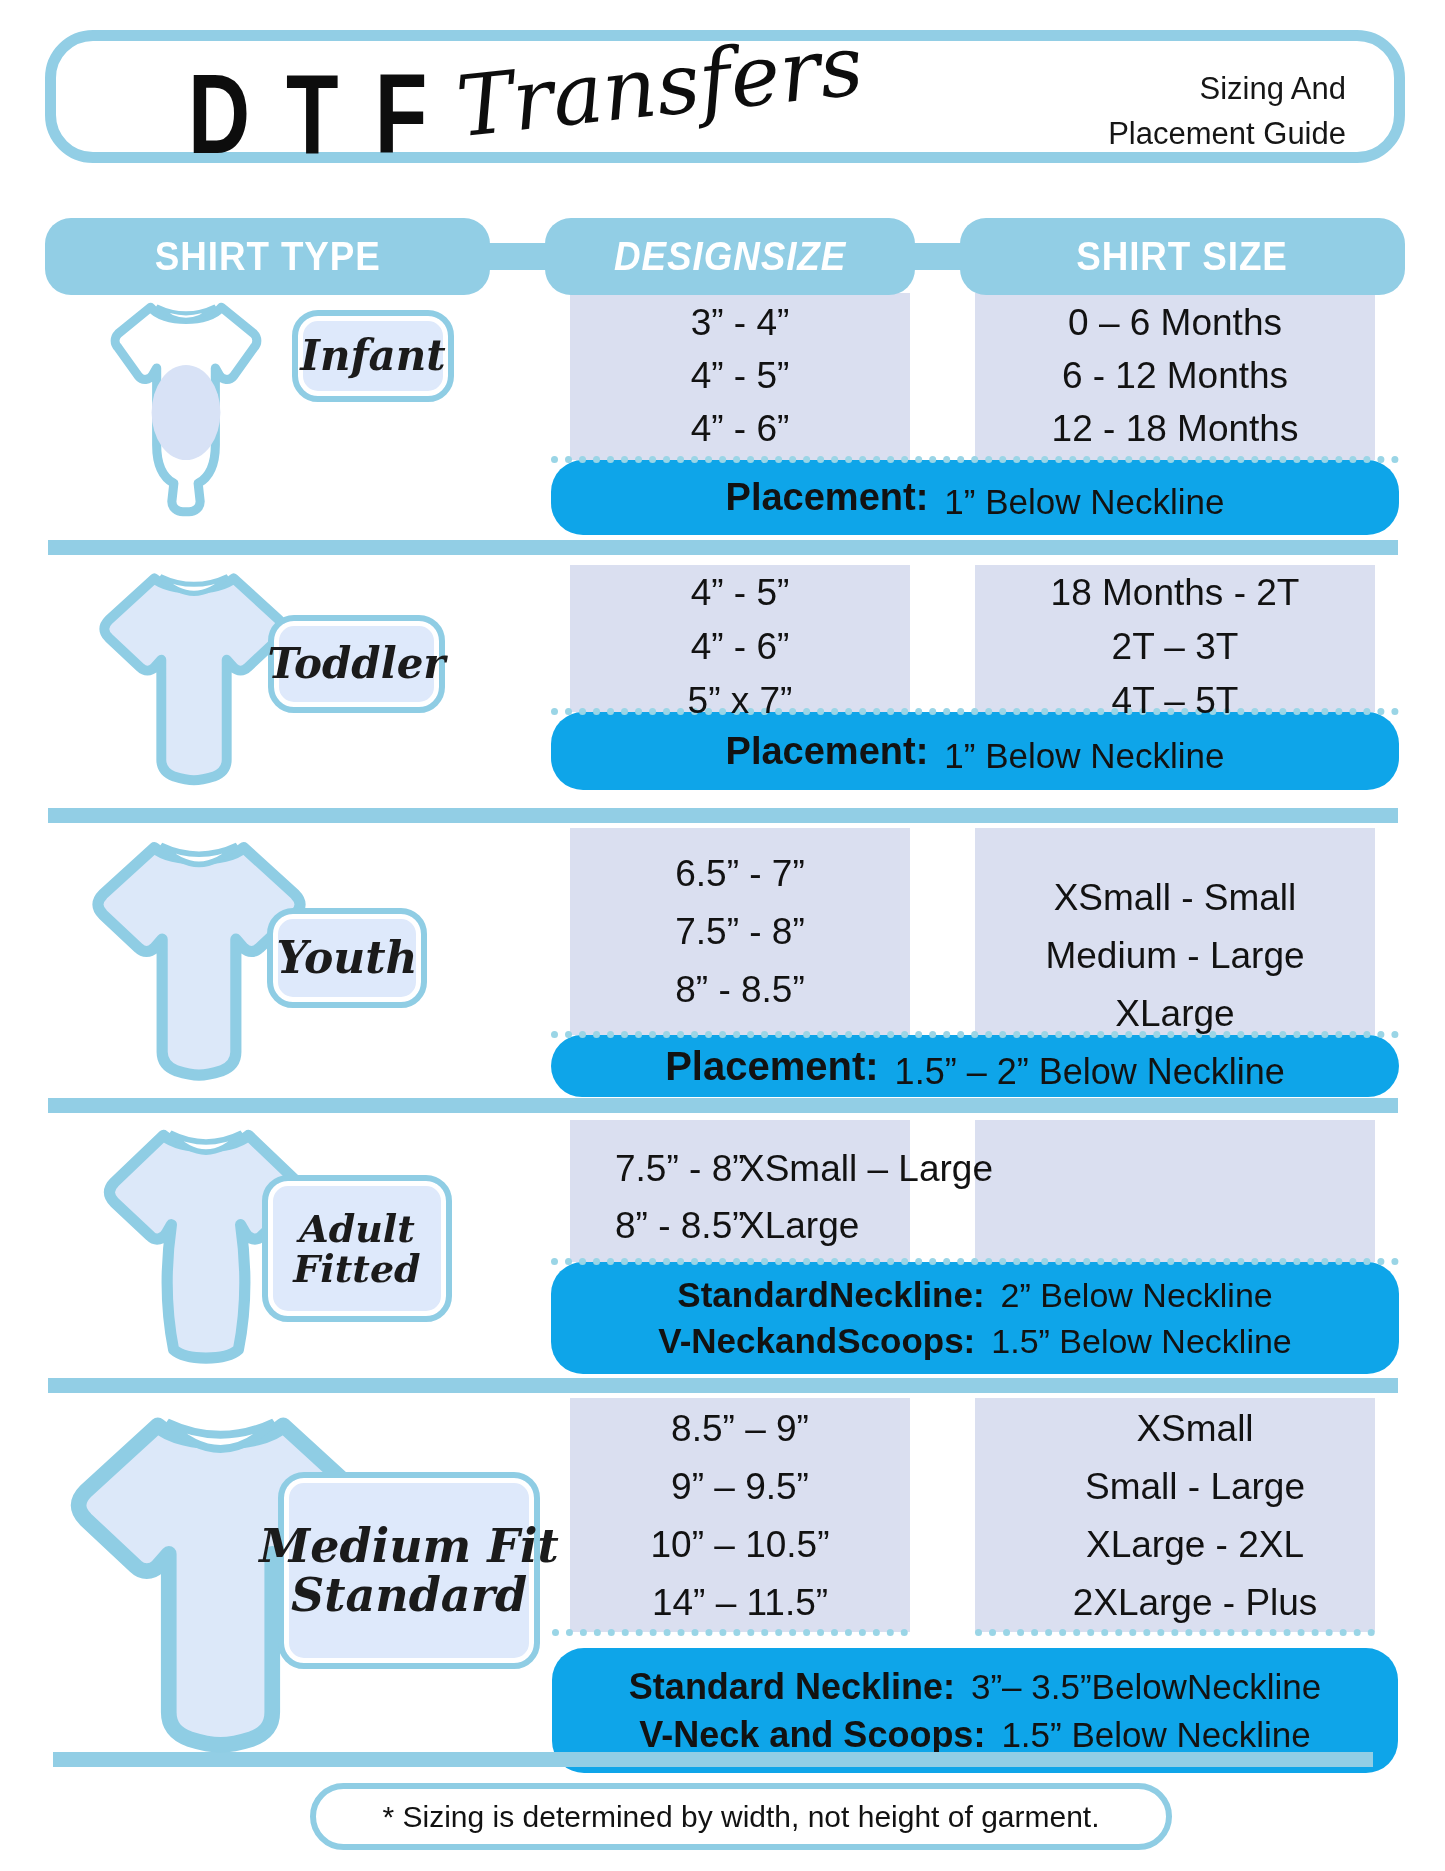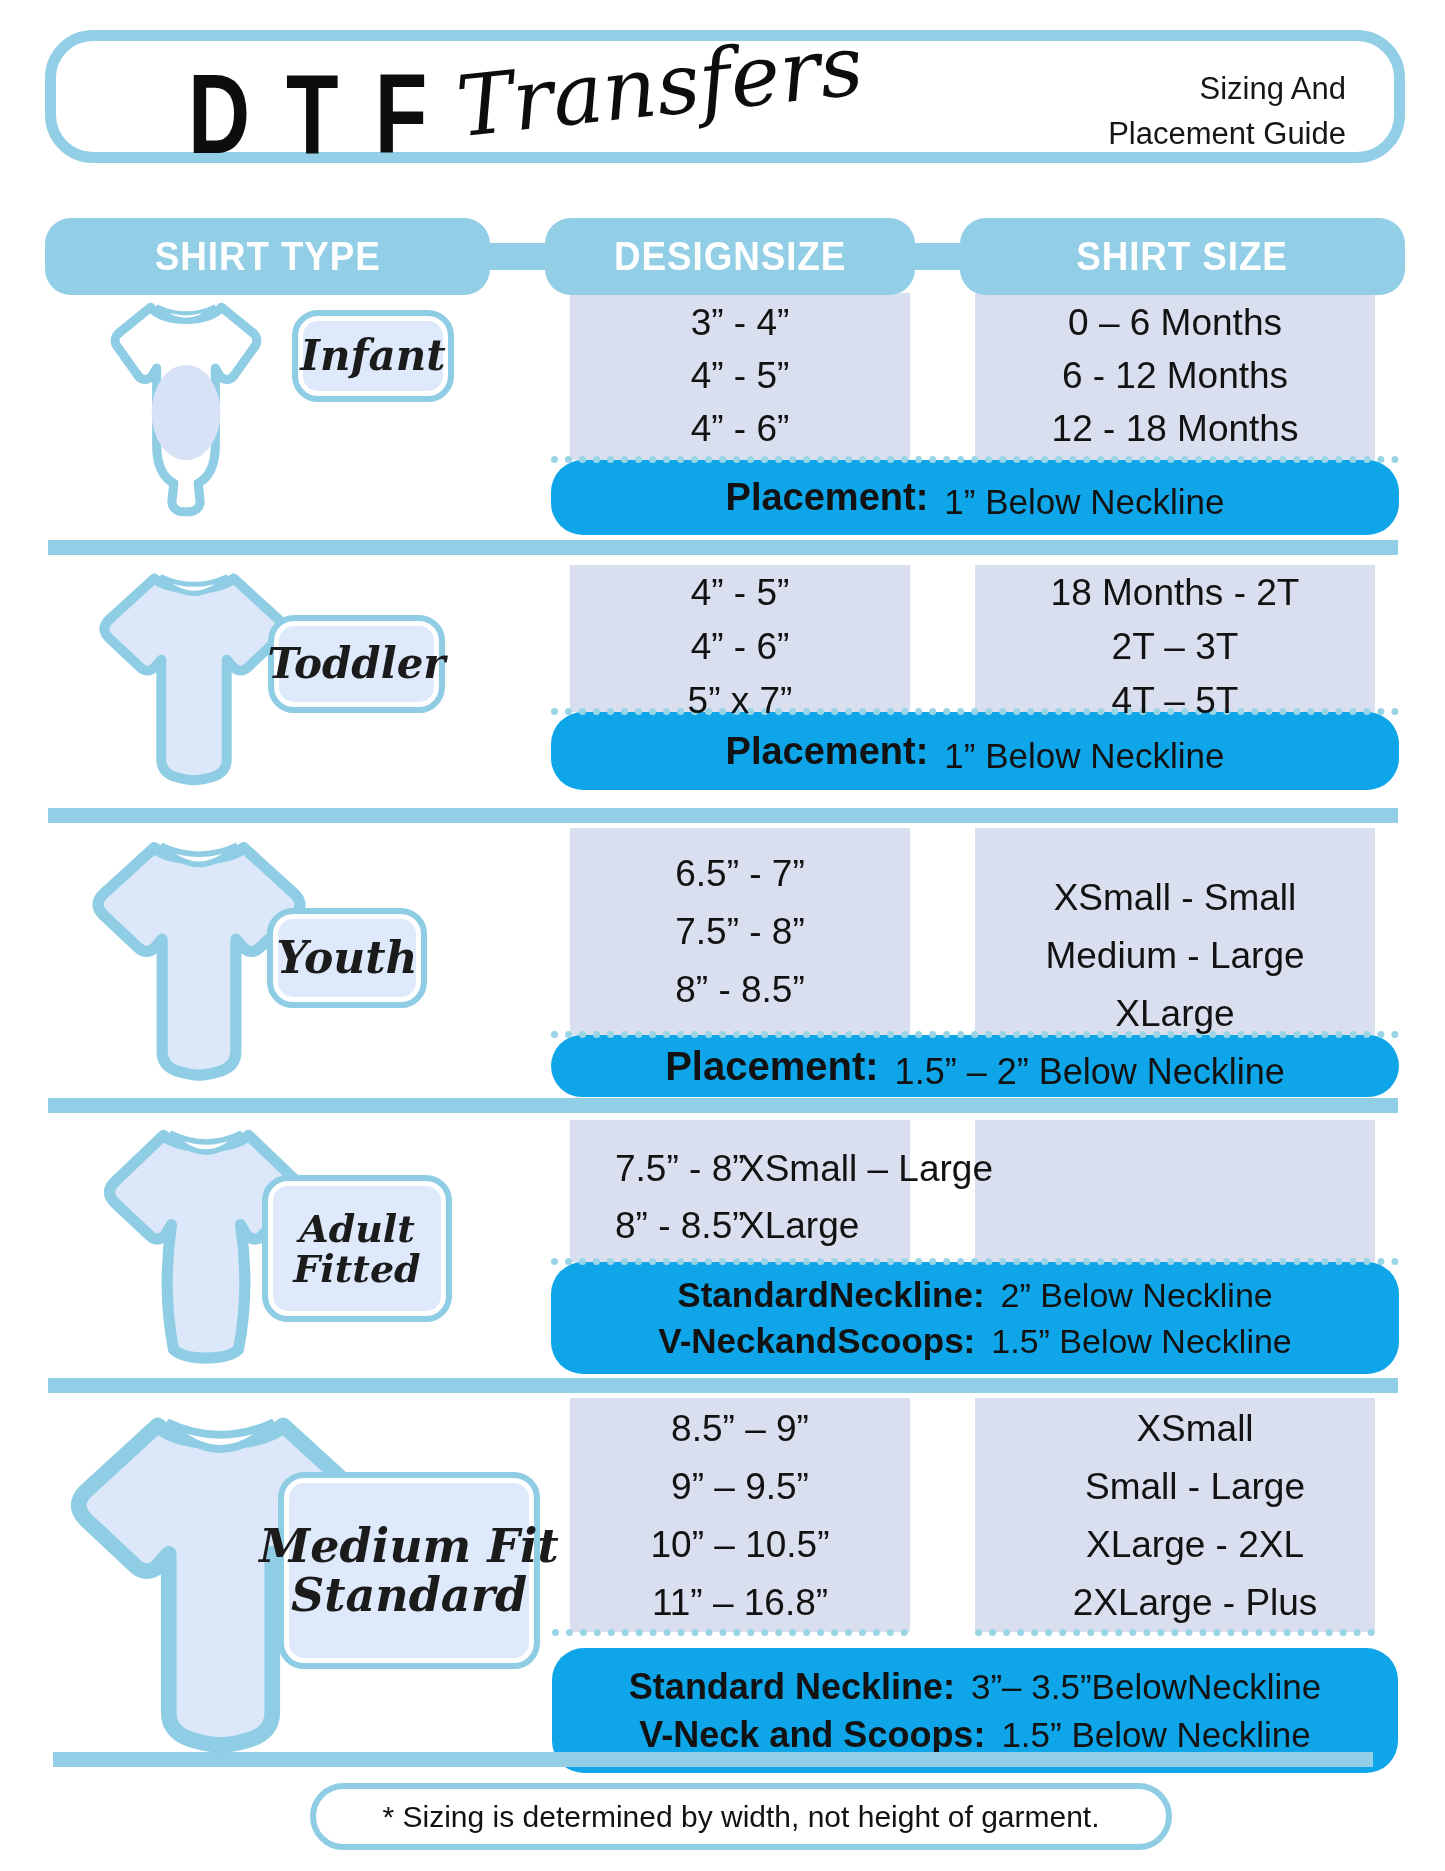--- a/index.html
+++ b/index.html
@@ -68,21 +68,21 @@
       <div>Sizing And</div>
       <div>Placement Guide</div>
     </div>
   </div>
 
   <div class="connector" style="left:488px;width:62px;"></div>
   <div class="connector" style="left:908px;width:58px;"></div>
   <div class="pillhead" style="left:45px;width:445px;">
     <span>SHIRT TYPE</span>
   </div>
-  <div class="pillhead" style="left:545px;width:370px;">
+  <div class="pillhead" style="left:545px;width:370px;font-style:italic;">
     <span>DESIGNSIZE</span>
   </div>
   <div class="pillhead" style="left:960px;width:445px;">
     <span>SHIRT SIZE</span>
   </div>
 
   <div class="colbg" style="left:570px;width:340px;top:293px;height:167px;"></div>
   <div class="colbg" style="left:975px;width:400px;top:293px;height:167px;"></div>
   <svg class="icon" style="left:100px;top:292px;" width="172" height="235" viewBox="0 0 170 230">
     <path d="M50 14 C62 30 108 30 120 14 L152 40 C156 44 156 50 152 54 L132 82 C128 87 121 86 118 81 L114 74 L114 150 C114 170 108 182 97 188 L99 206 C99 212 94 216 88 216 L82 216 C76 216 71 212 71 206 L73 188 C62 182 56 170 56 150 L56 74 L52 81 C49 86 42 87 38 82 L18 54 C14 50 14 44 18 40 Z" fill="#ffffff" stroke="#8FCDE4" stroke-width="9" stroke-linejoin="round"></path>
@@ -205,21 +205,21 @@
     <path d="M76 20 Q110 54 144 20 Q110 36 76 20 Z" fill="#ffffff" stroke="#8FCDE4" stroke-width="5"></path>
   </svg>
   <div class="labelpill" style="left:278px;top:1472px;width:250px;height:185px;">
     <span style="font-size:46px;">Medium Fit</span>
     <span style="font-size:46px;font-style:italic;">Standard</span>
   </div>
   <div class="sizes center" style="left:570px;width:340px;top:1400px;line-height:58px;">
     <div>8.5” – 9”</div>
     <div>9” – 9.5”</div>
     <div>10” – 10.5”</div>
-    <div>11” – 16.8”</div>
+    <div>14” – 11.5”</div>
   </div>
   <div class="sizes center" style="left:975px;width:440px;top:1400px;line-height:58px;">
     <div>XSmall</div>
     <div>Small - Large</div>
     <div>XLarge - 2XL</div>
     <div>2XLarge - Plus</div>
   </div>
   <div class="dotted" style="left:552px;width:356px;top:1629px;"></div>
   <div class="dotted" style="left:975px;width:400px;top:1629px;"></div>
   <div class="strip two-line" style="left:552px;width:846px;top:1648px;height:125px;display:flex;">

